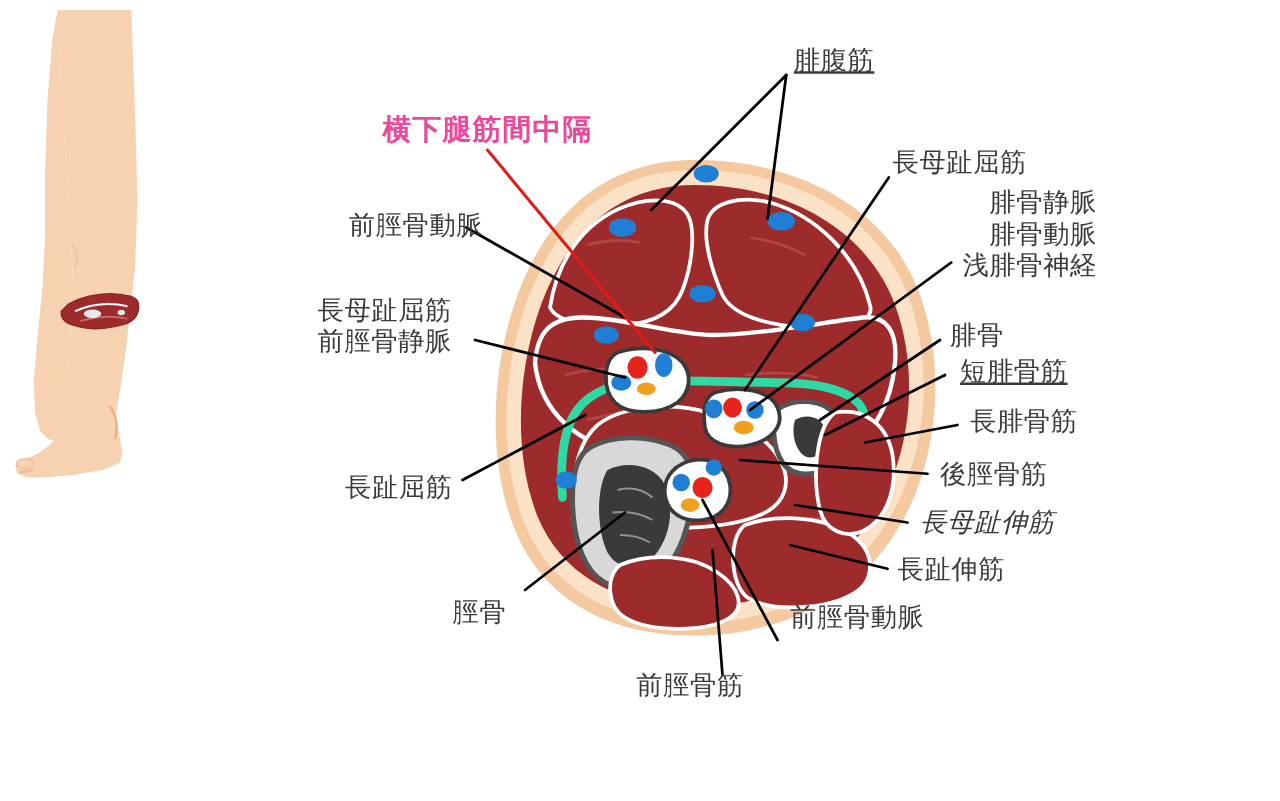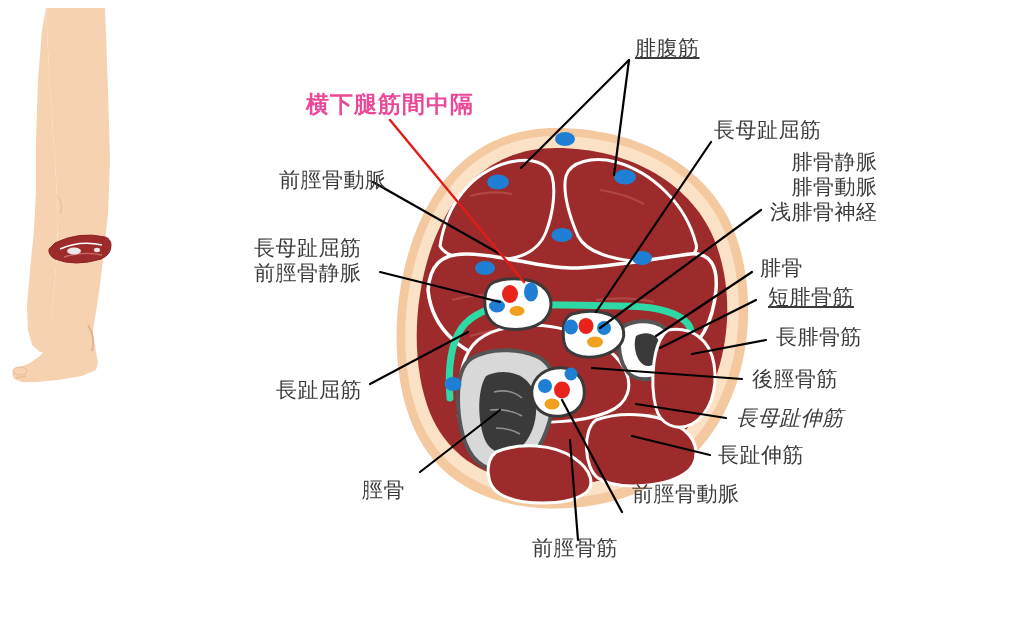--- a/index.html
+++ b/index.html
@@ -264,17 +264,17 @@
 
 <div class="lbl-group" style="left:254px; top:236px;">
   <span class="lbl">長母趾屈筋</span>
   <span class="lbl">前脛骨静脈</span>
 </div>
 
 <div class="lbl" style="left:276px; top:378px;">長趾屈筋</div>
 
 <div class="lbl" style="left:362px; top:478px;">脛骨</div>
 
-<div class="lbl" style="left:532px; top:536px;">前脛骨筋</div>
+<div class="lbl" style="left:509px; top:536px;">前脛骨筋</div>
 
 <div class="lbl-group" style="left:632px; top:482px;">
   <span class="lbl">前脛骨動脈</span>
 </div>
 
 </body></html>

